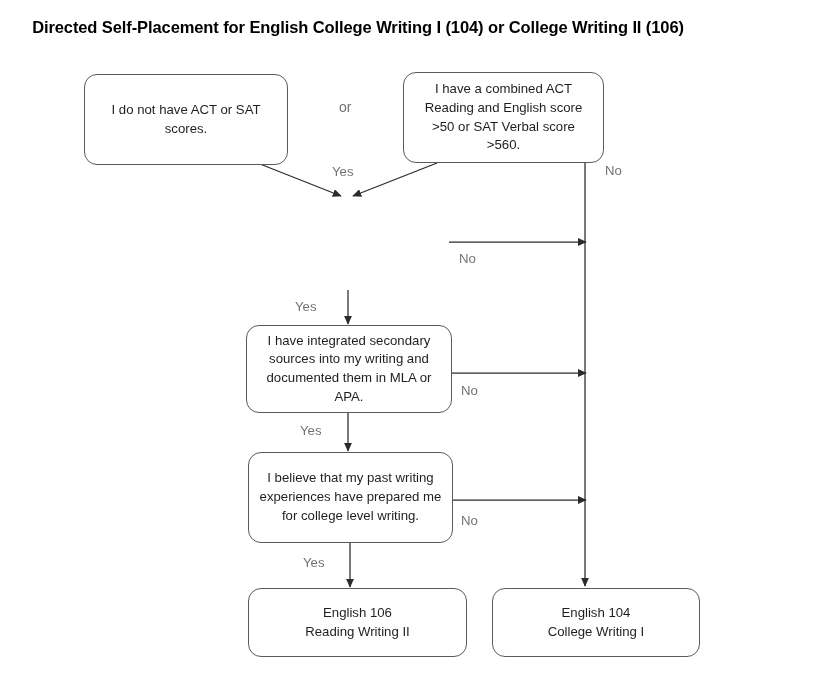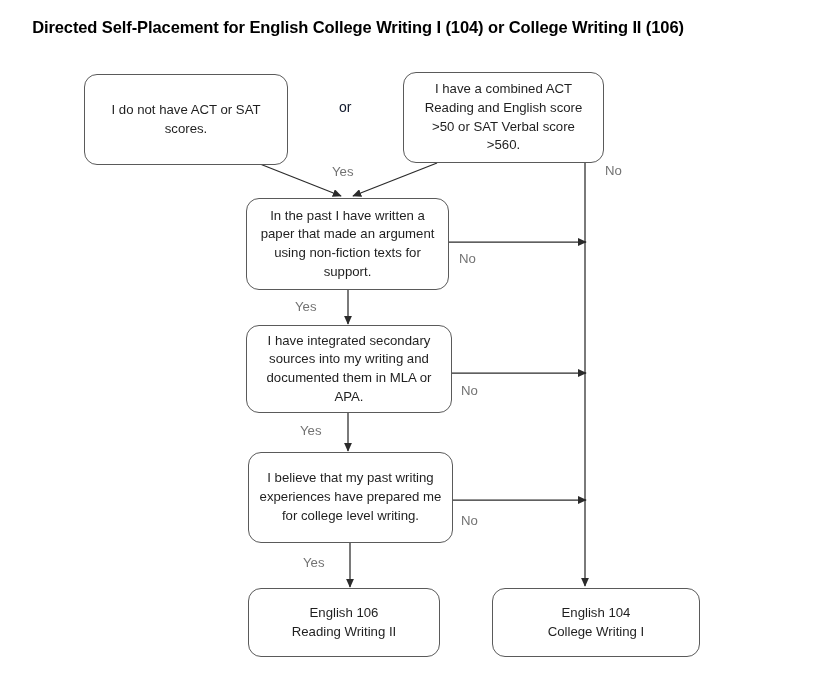--- a/index.html
+++ b/index.html
@@ -53,21 +53,21 @@
   }
   .edge-label {
     position: absolute;
     font-size: 13.2px;
     color: #737373;
     white-space: nowrap;
   }
   .or-label {
     position: absolute;
     font-size: 14px;
-    color: #0f172a;
+    color: #737373;
     white-space: nowrap;
   }
 </style>
 </head>
 <body>
 
 <div id="page">
 
   <div id="chart-title">Directed Self-Placement for English College Writing I (104) or College Writing II (106)</div>
 
@@ -101,33 +101,30 @@
   </svg>
 
   <div class="node-box" style="left:84px; top:74px; width:204px; height:91px;">
     <span>I do not have ACT or SAT scores.</span>
   </div>
 
   <div class="node-box" style="left:403px; top:72px; width:201px; height:91px;">
     <span>I have a combined ACT Reading and English score &gt;50 or SAT Verbal score &gt;560.</span>
   </div>
 
-  <div class="node-box" style="left:246px; top:198px; width:203px; height:92px;">
-    <span>In the past I have written a paper that made an argument using non-fiction texts for support.</span>
-  </div>
 
   <div class="node-box" style="left:246px; top:325px; width:206px; height:88px;">
     <span>I have integrated secondary sources into my writing and documented them in MLA or APA.</span>
   </div>
 
   <div class="node-box" style="left:248px; top:452px; width:205px; height:91px;">
     <span>I believe that my past writing experiences have prepared me for college level writing.</span>
   </div>
 
-  <div class="node-box" style="left:248px; top:588px; width:192px; height:69px; flex-direction:column;">
+  <div class="node-box" style="left:248px; top:588px; width:219px; height:69px; flex-direction:column;">
     <span>English 106</span>
     <span>Reading Writing II</span>
   </div>
 
   <div class="node-box" style="left:492px; top:588px; width:208px; height:69px; flex-direction:column;">
     <span>English 104</span>
     <span>College Writing I</span>
   </div>
 
   <div class="or-label" style="left:339px; top:99px;">or</div>

